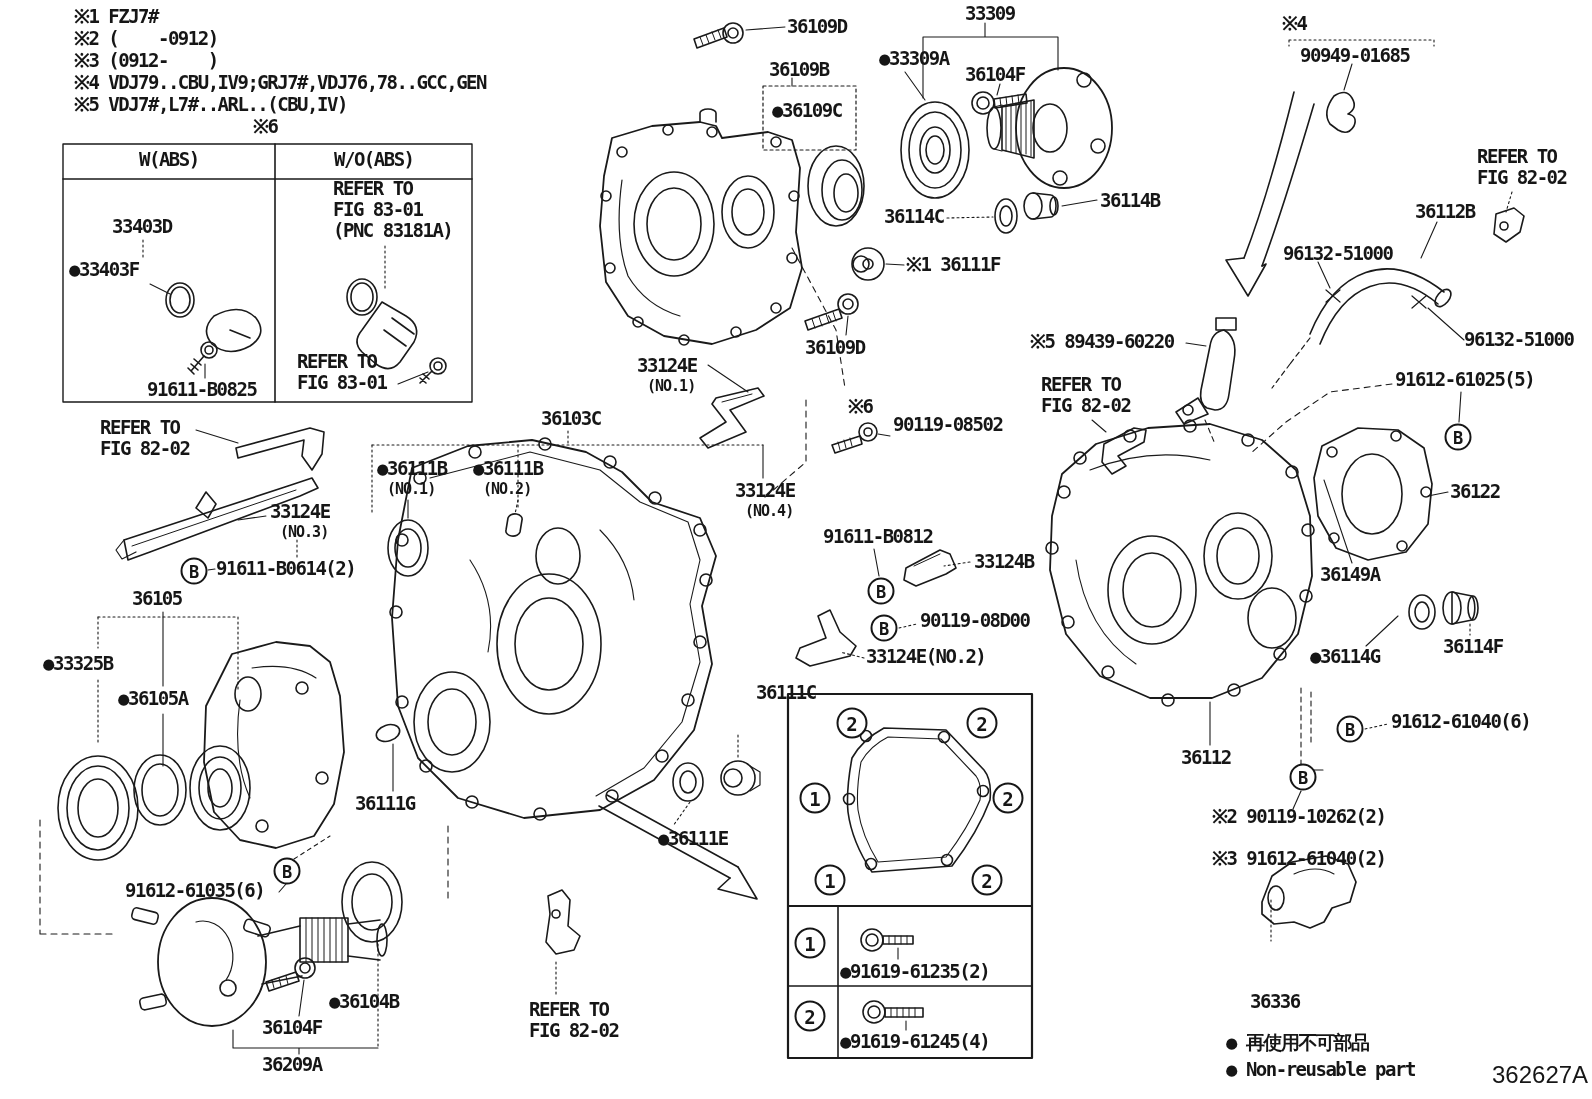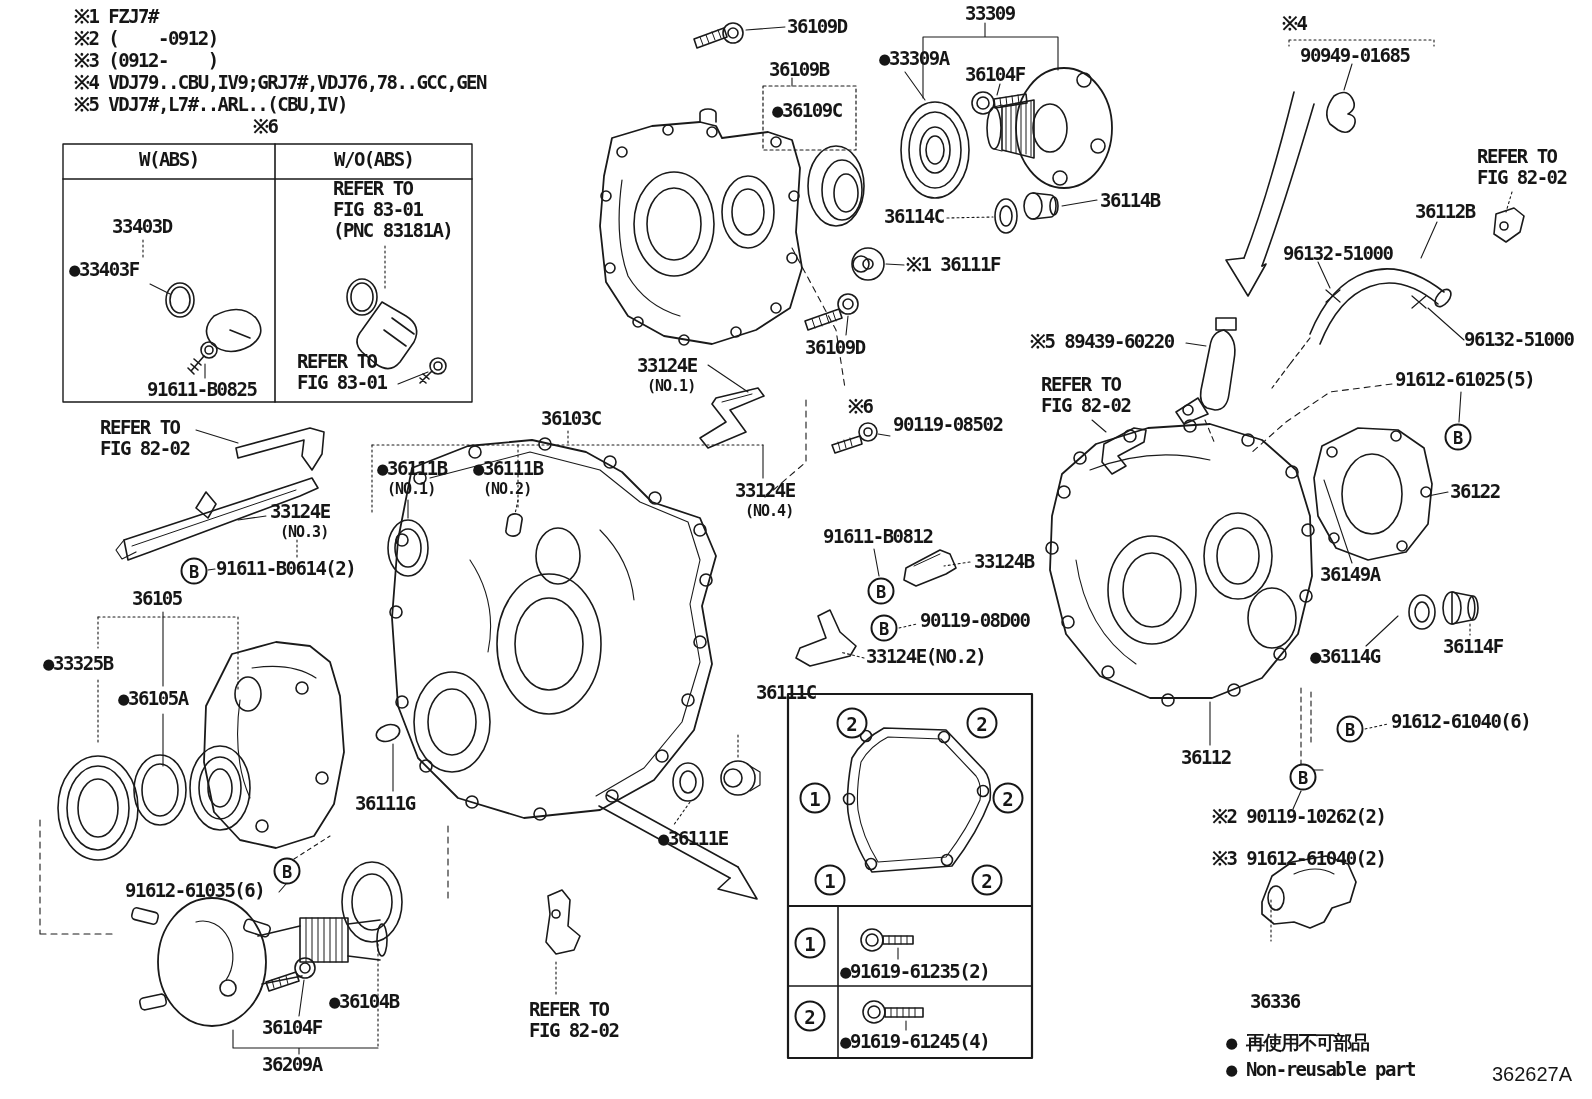--- a/index.html
+++ b/index.html
@@ -4,21 +4,21 @@
 <style>
   html,body{margin:0;padding:0;}
   body{width:1592px;height:1099px;background:#fff;position:relative;overflow:hidden;
        font-family:"DejaVu Sans Mono",monospace;}
   #art{position:absolute;left:0;top:0;z-index:1;}
   #label-layer{position:absolute;left:0;top:0;width:1592px;height:1099px;z-index:2;}
   .lbl{position:absolute;font-family:"DejaVu Sans Mono",monospace;font-weight:bold;
        font-size:19px;line-height:21px;letter-spacing:-1.5px;color:#161616;white-space:pre;}
   .lbl .sm{font-size:15px;letter-spacing:-1px;margin-left:10px;}
   .plain{font-family:"Liberation Sans","DejaVu Sans",sans-serif;font-weight:400;
-         font-size:20px;letter-spacing:0;}
+         font-size:24px;letter-spacing:0;}
   .bmark{position:absolute;width:27px;height:27px;border:2px solid #161616;border-radius:50%;
          background:#fff;color:#161616;font-family:"DejaVu Sans Mono",monospace;font-weight:bold;
          font-size:17px;display:flex;align-items:center;justify-content:center;
          transform:translate(-50%,-50%);box-sizing:border-box;}
   .callout{position:absolute;width:31px;height:31px;border:2px solid #161616;border-radius:50%;
          background:#fff;color:#161616;font-family:"DejaVu Sans Mono",monospace;font-weight:bold;
          font-size:19px;display:flex;align-items:center;justify-content:center;
          transform:translate(-50%,-50%);box-sizing:border-box;}
 </style>
 </head>

